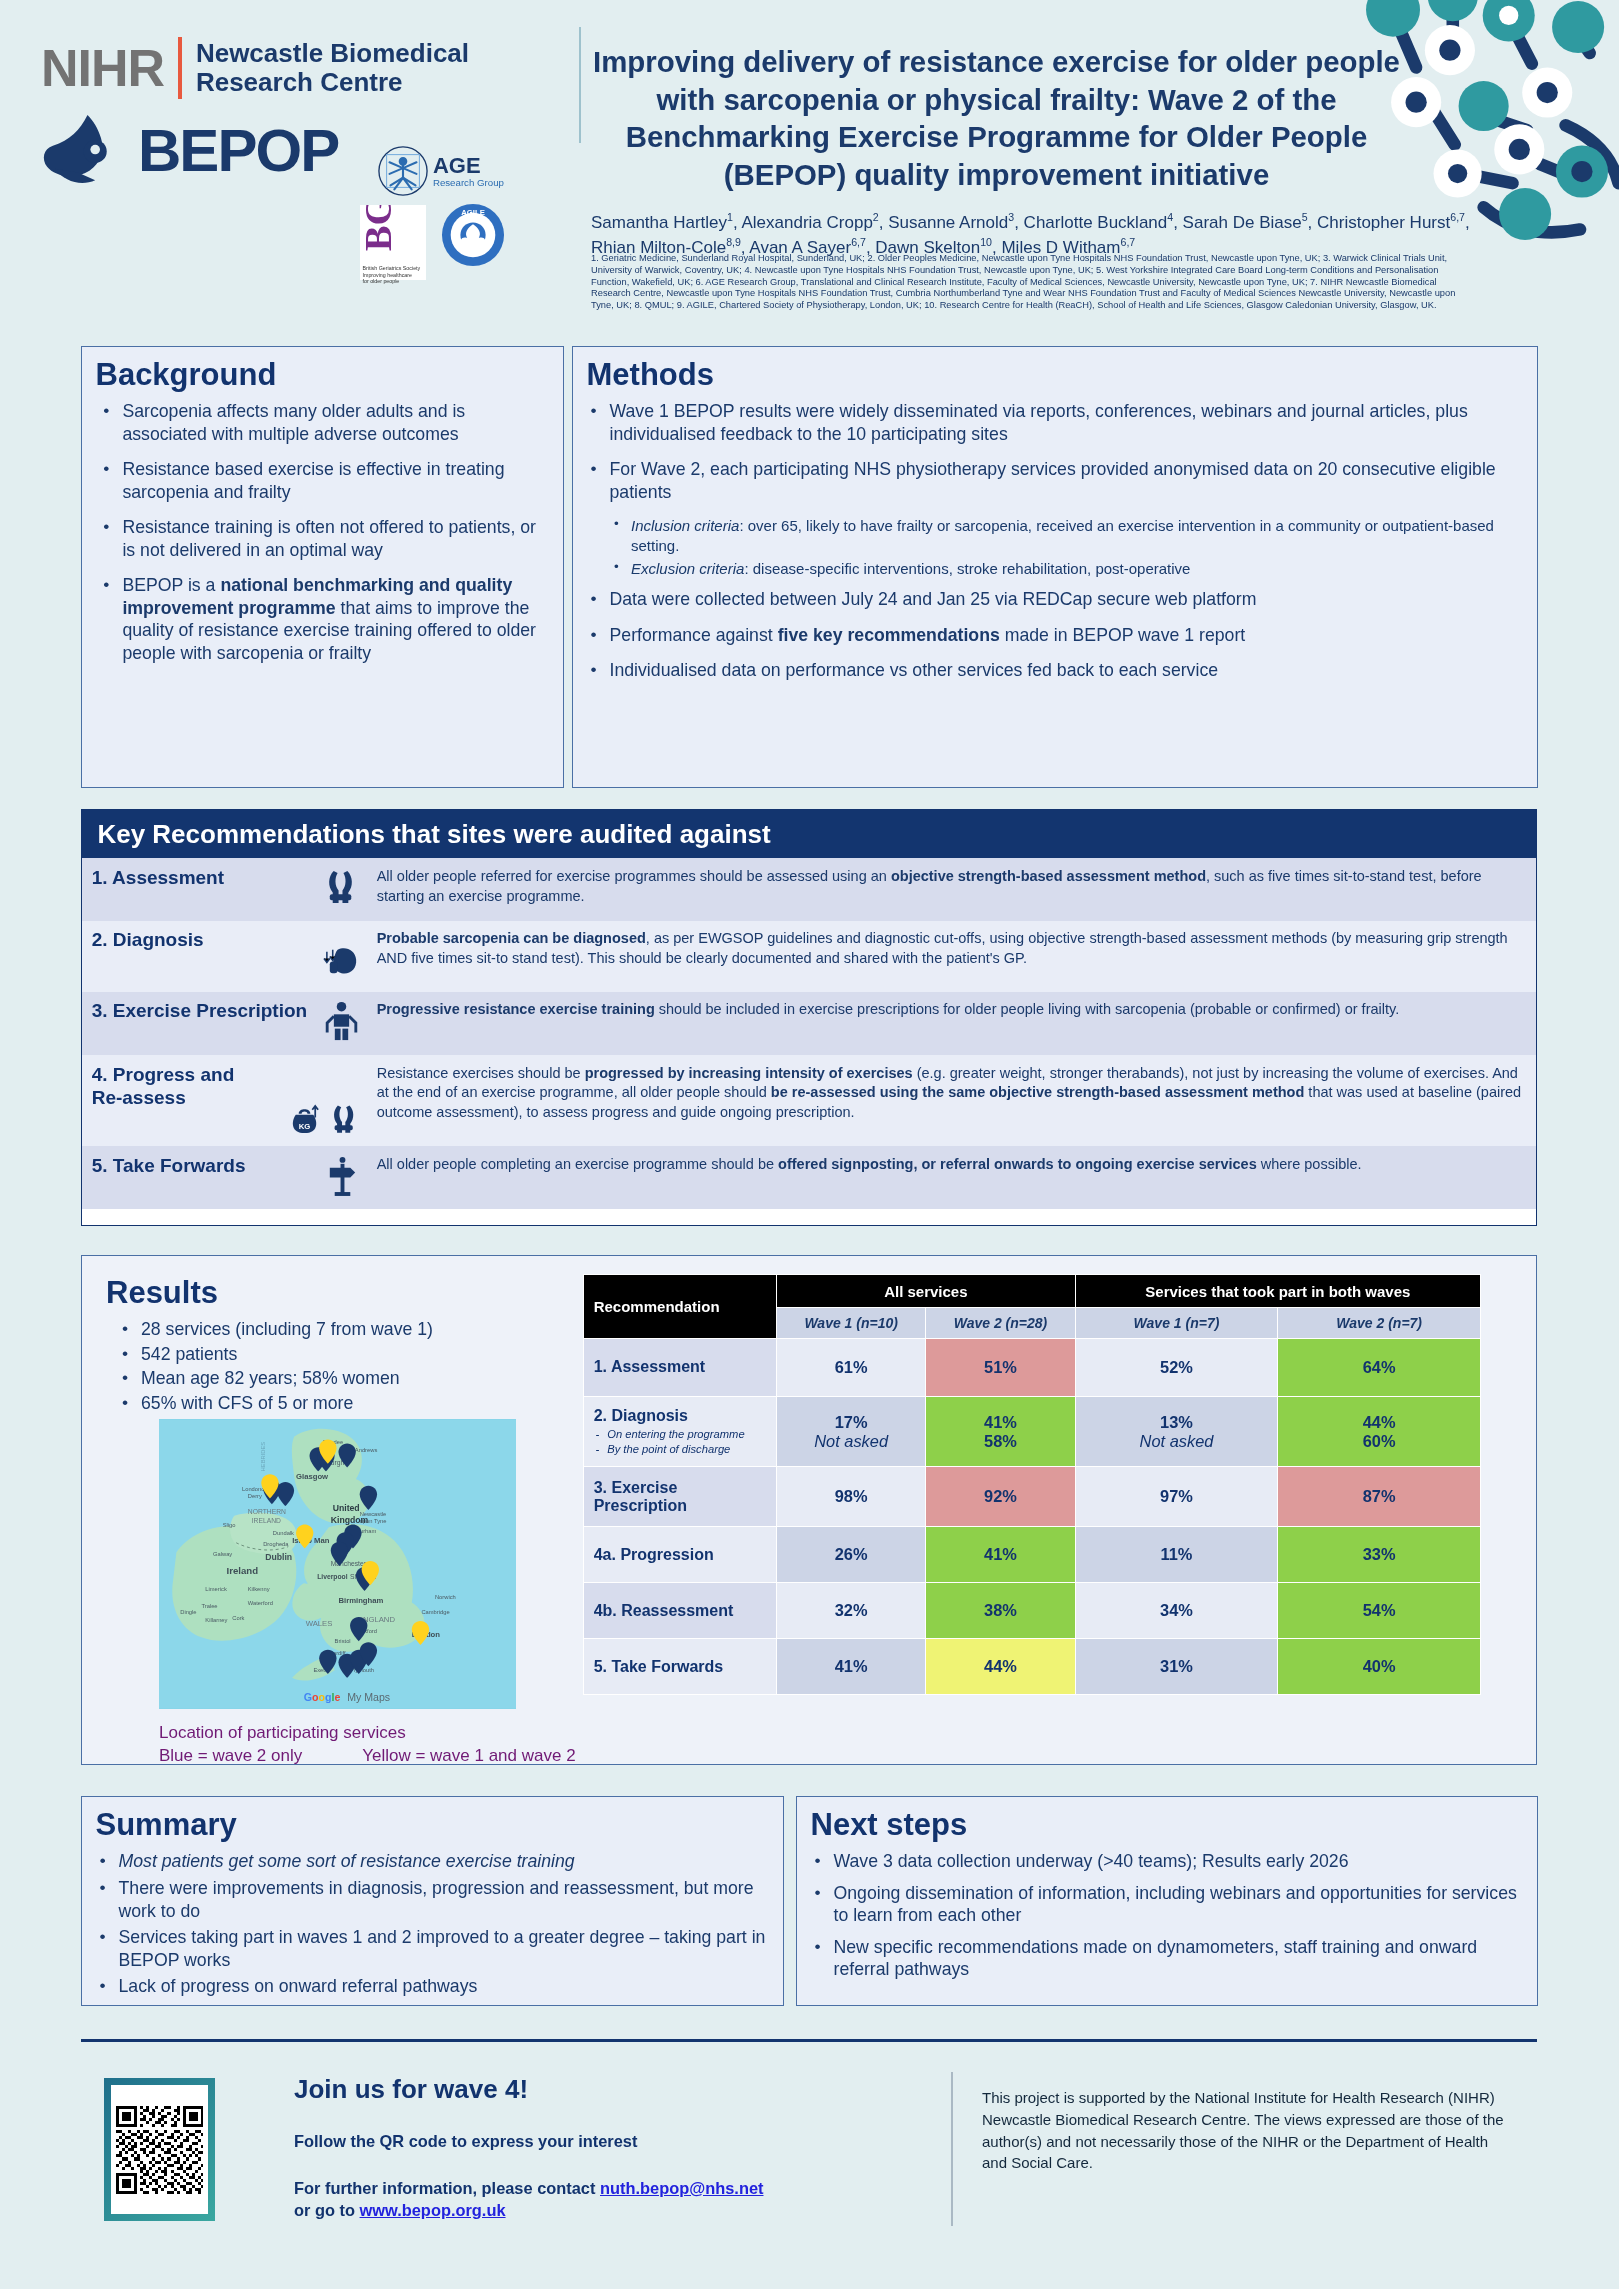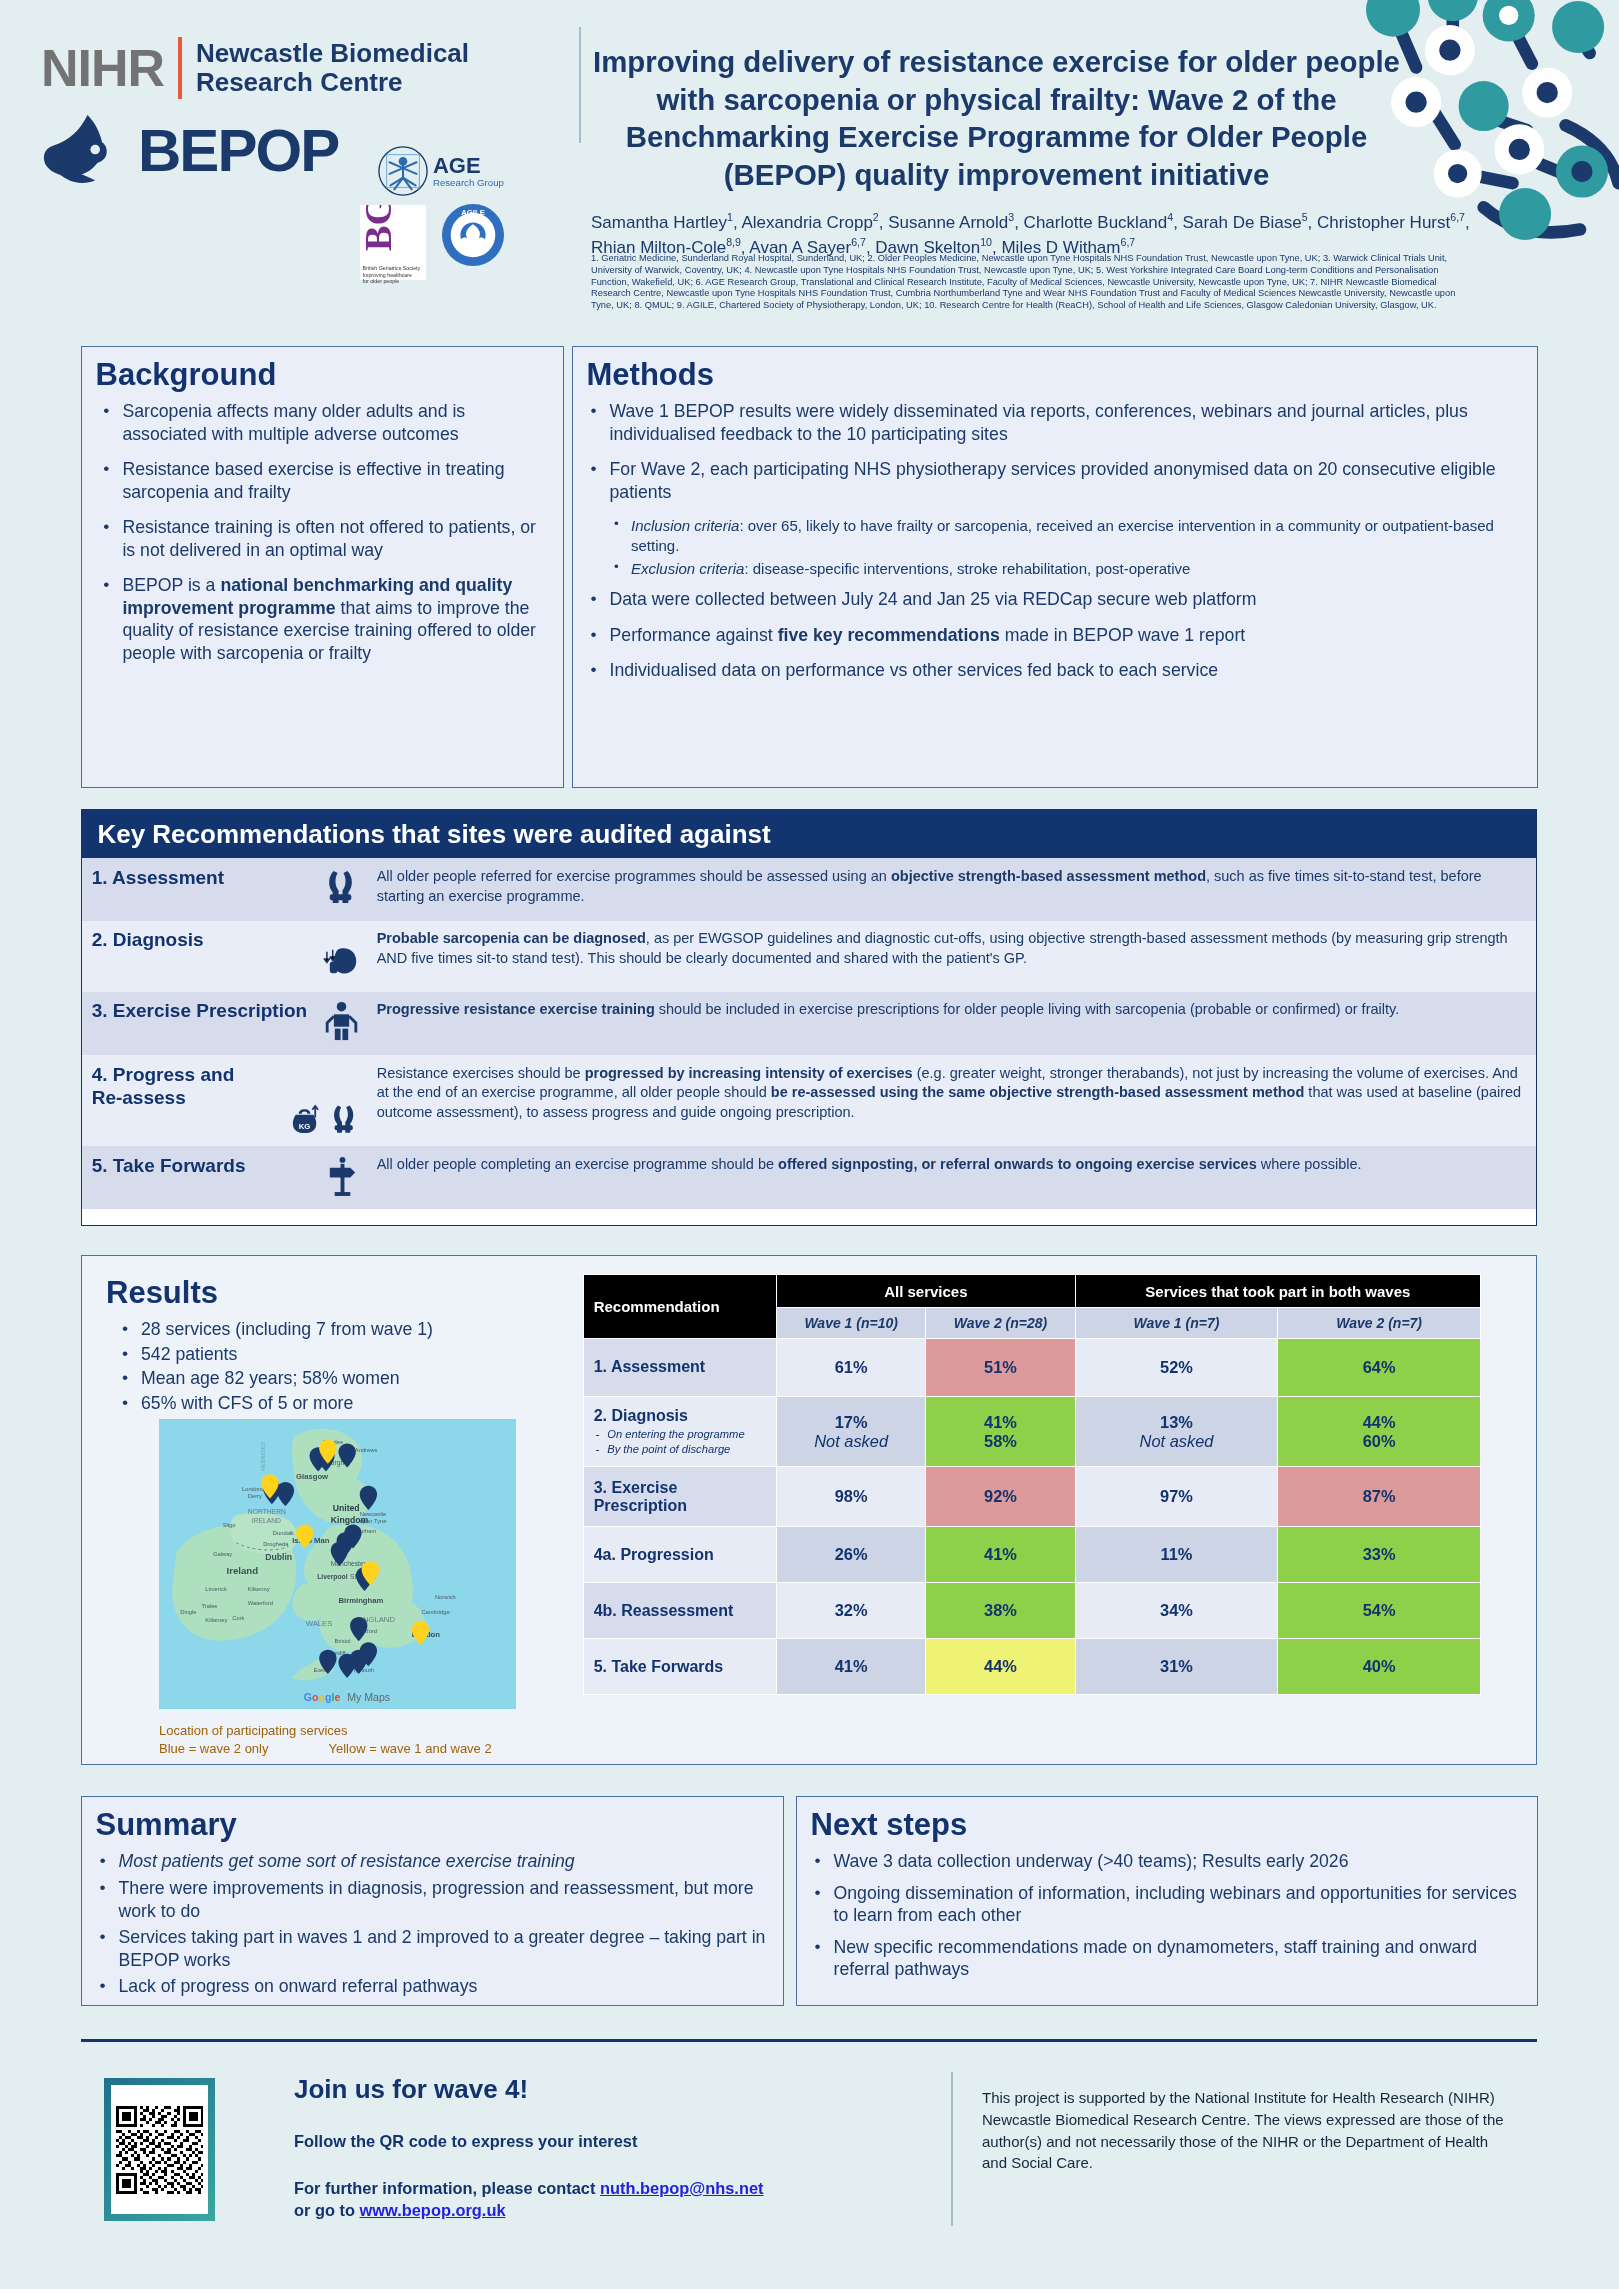--- a/index.html
+++ b/index.html
@@ -63,21 +63,21 @@
   .kr-row { display: flex; align-items: stretch; }
   .kr-left { width: 285px; flex: 0 0 285px; display: flex; align-items: flex-start; padding: 8.7px 5.8px 8.7px 9.7px; gap: 5.8px; }
   .kr-num { font-size: 19px; font-weight: bold; color: #12336e; line-height: 1.2; flex: 1; }
   .kr-icon { flex: 0 0 auto; align-self: flex-end; }
   .kr-right { flex: 1; padding: 8.7px 13.5px 8.7px 9.7px; font-size: 14.5px; line-height: 1.35; color: #1b3a6b; }
   .shade-a { background: #d7dced; }
   .shade-b { background: #e9edf7; }
 
   
   .res-wrap { position: absolute; left: 81px; top: 1255px; width: 1456px; height: 510px; border: 1.4px solid #4a6fa5; background: #eef2f9; }
-  .map-cap { position: absolute; left: 159px; top: 1722px; font-size: 13px; line-height: 1.35; color: #a16207; }
+  .map-cap { position: absolute; left: 159px; top: 1722px; font-size: 17px; line-height: 1.35; color: #701a75; }
   .map-cap .legend { display: flex; gap: 60px; }
 
   
   .dt { position: absolute; left: 583px; top: 1274px; width: 898px; border-collapse: collapse; font-size: 14.5px; }
   .dt th, .dt td { border: 1px solid #ffffff; }
   .dt .hdr { background: #000000; color: #fff; font-weight: bold; font-size: 15px; padding: 7.7px 5.8px; text-align: center; }
   .dt .hdr.left { text-align: left; padding-left: 9.7px; }
   .dt .sub { background: #ccd4e6; color: #1b3a6b; font-style: italic; font-size: 14px; text-align: center; padding: 6.8px 3.9px; }
   .dt .rowlab { background: #d7dced; color: #12336e; font-weight: bold; font-size: 16px; padding: 9.7px 0 9.7px 9.7px; text-align: left; vertical-align: middle; }
   .dt .rowlab.alt { background: #e7ebf5; }

